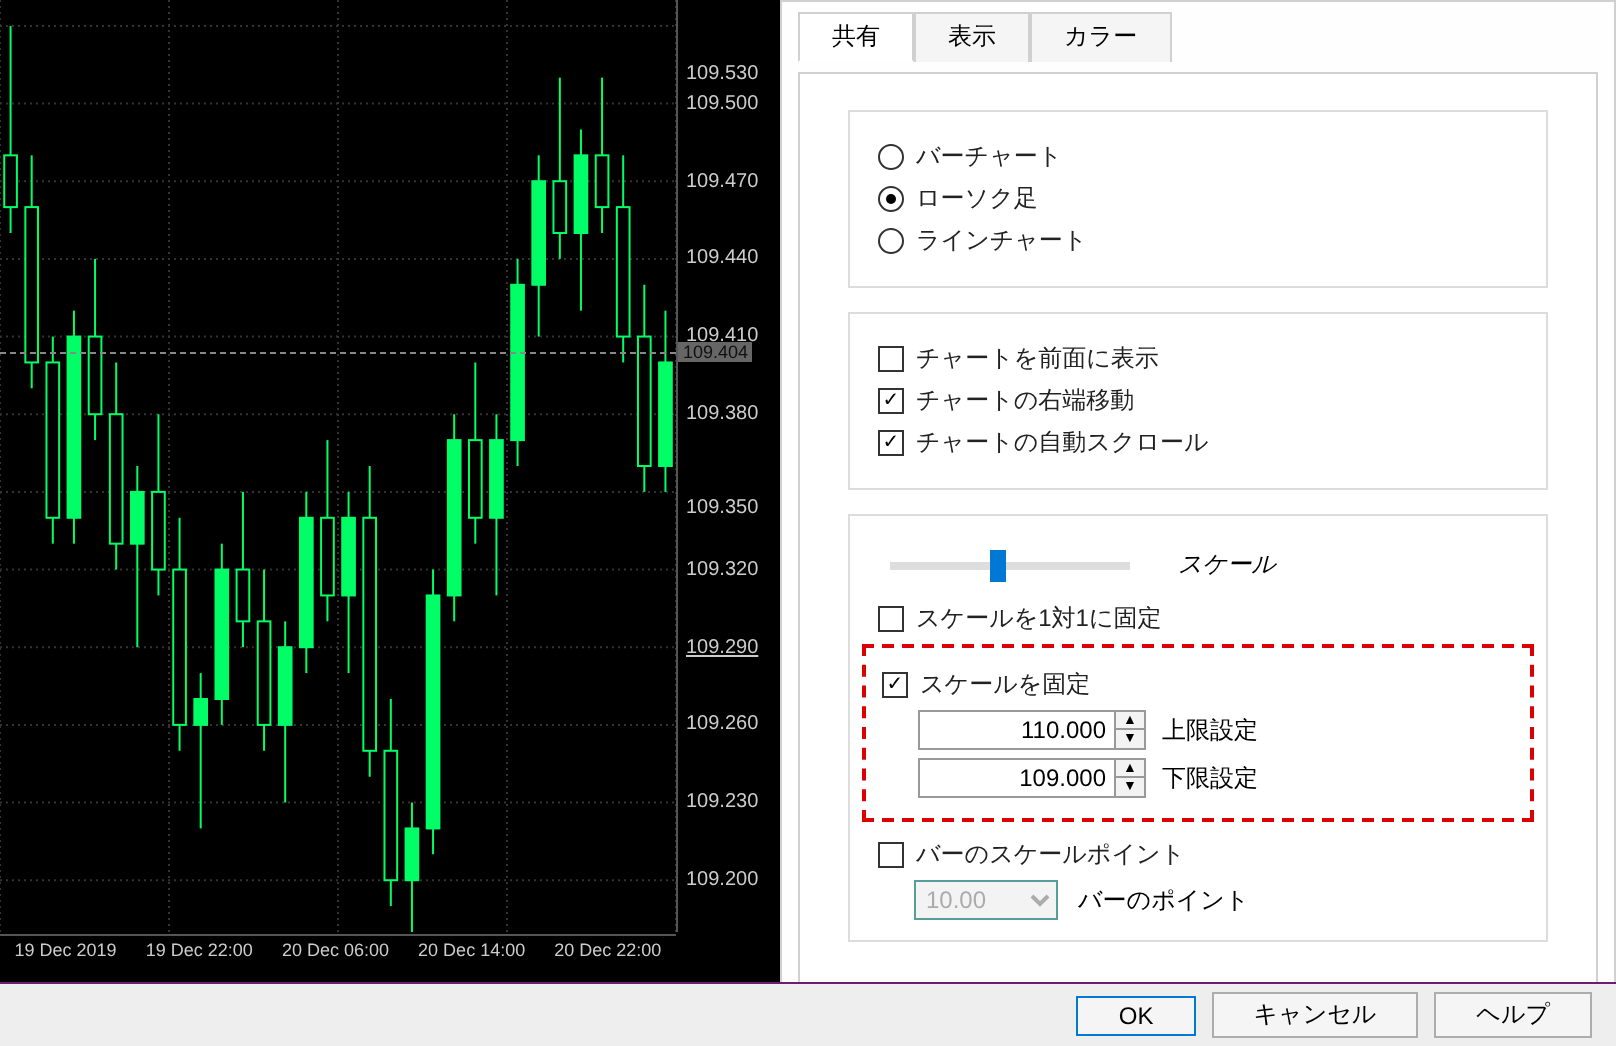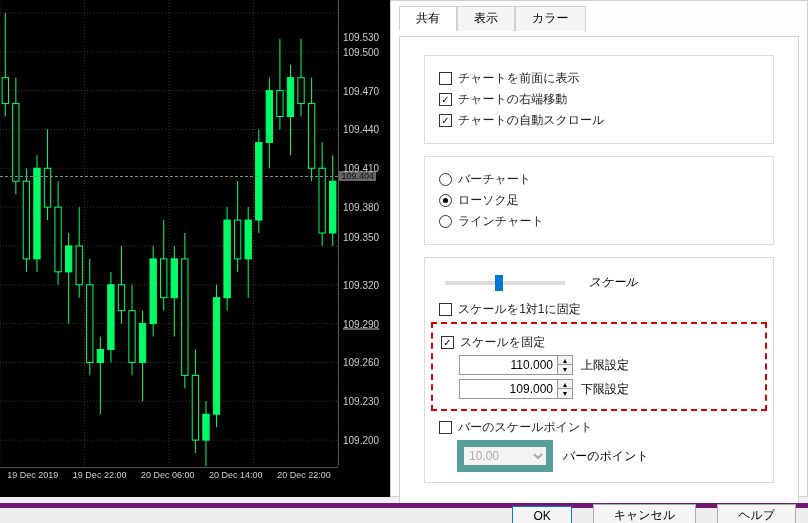--- a/index.html
+++ b/index.html
@@ -186,37 +186,37 @@
     cursor: pointer;
   }
   .spin-buttons div:first-child { border-bottom: 1px solid #999; }
   .combo {
     display: flex;
     align-items: center;
     gap: 10px;
     margin: 4px 0 0 18px;
   }
   .combo select {
-    width: 96px;
+    width: 72px;
     font-size: 12px;
     padding: 1px;
     color: #888;
-    border: 7px solid #0f766e;
+    border: 1px solid #0f766e;
   }
   .footer {
     position: absolute;
     bottom: 0; left: 0; right: 0;
-    height: 20px;
+    height: 32px;
     background: #eee;
     display: flex;
     justify-content: flex-end;
     align-items: center;
-    gap: 21px;
+    gap: 8px;
     padding-right: 12px;
-    border-top: 5px solid #701a75;
+    border-top: 1px solid #701a75;
   }
   .footer button {
     font-size: 12px;
     padding: 2px 20px;
     background: #f5f5f5;
     border: 1px solid #adadad;
     cursor: pointer;
   }
   .footer button.primary {
     border: 1px solid #0078d4;
@@ -312,21 +312,21 @@
         </svg></div>
     <div class="price-line" id="price-line" style="top: 176.044px;"></div>
     <div class="y-axis" id="yaxis">
       <div class="price-label" id="price-label" style="top: 176.044px;">109.404</div>
     <div class="y-tick" style="top: 12.9444px; margin-top: 24px;">109.530</div>
         <div class="y-tick" style="top: 51.7778px;">109.500</div>
         <div class="y-tick" style="top: 90.6111px;">109.470</div>
         <div class="y-tick" style="top: 129.444px;">109.440</div>
         <div class="y-tick" style="top: 168.278px;">109.410</div>
         <div class="y-tick" style="top: 207.111px;">109.380</div>
-        <div class="y-tick" style="top: 237px;">109.350</div>
+        <div class="y-tick" style="top: 254px;">109.350</div>
         <div class="y-tick" style="top: 284.778px;">109.320</div>
         <div class="y-tick" style="top: 323.611px; text-decoration: underline;">109.290</div>
         <div class="y-tick" style="top: 362.444px;">109.260</div>
         <div class="y-tick" style="top: 401.278px;">109.230</div>
         <div class="y-tick" style="top: 440.111px;">109.200</div>
       </div>
     <div class="x-axis" id="xaxis">
         <span>19 Dec 2019</span>
         <span>19 Dec 22:00</span>
         <span>20 Dec 06:00</span>
@@ -338,45 +338,45 @@
   <div class="settings-panel">
     <div class="tabs">
       <div class="tab active">共有</div>
       <div class="tab">表示</div>
       <div class="tab">カラー</div>
     </div>
     <div class="tab-body">
 
       <div class="group">
         <div class="row">
+            <span class="radio"></span>
+            <span>バーチャート</span>
+          </div>
+        <div class="row">
+            <span class="radio checked"></span>
+            <span>ローソク足</span>
+          </div>
+        <div class="row">
+            <span class="radio"></span>
+            <span>ラインチャート</span>
+          </div>
+      </div>
+
+      <div class="group">
+        <div class="row">
             <span class="checkbox"></span>
             <span>チャートを前面に表示</span>
           </div>
         <div class="row">
             <span class="checkbox checked"></span>
             <span>チャートの右端移動</span>
           </div>
         <div class="row">
             <span class="checkbox checked"></span>
             <span>チャートの自動スクロール</span>
-          </div>
-      </div>
-
-      <div class="group">
-        <div class="row">
-            <span class="radio"></span>
-            <span>バーチャート</span>
-          </div>
-        <div class="row">
-            <span class="radio checked"></span>
-            <span>ローソク足</span>
-          </div>
-        <div class="row">
-            <span class="radio"></span>
-            <span>ラインチャート</span>
           </div>
       </div>
 
       <div class="group">
         <div class="slider-wrap">
           <div class="slider-track">
             <div class="slider-thumb" id="slider-thumb" style="left: 50.4px;"></div>
           </div>
           <span>スケール</span>
         </div>

